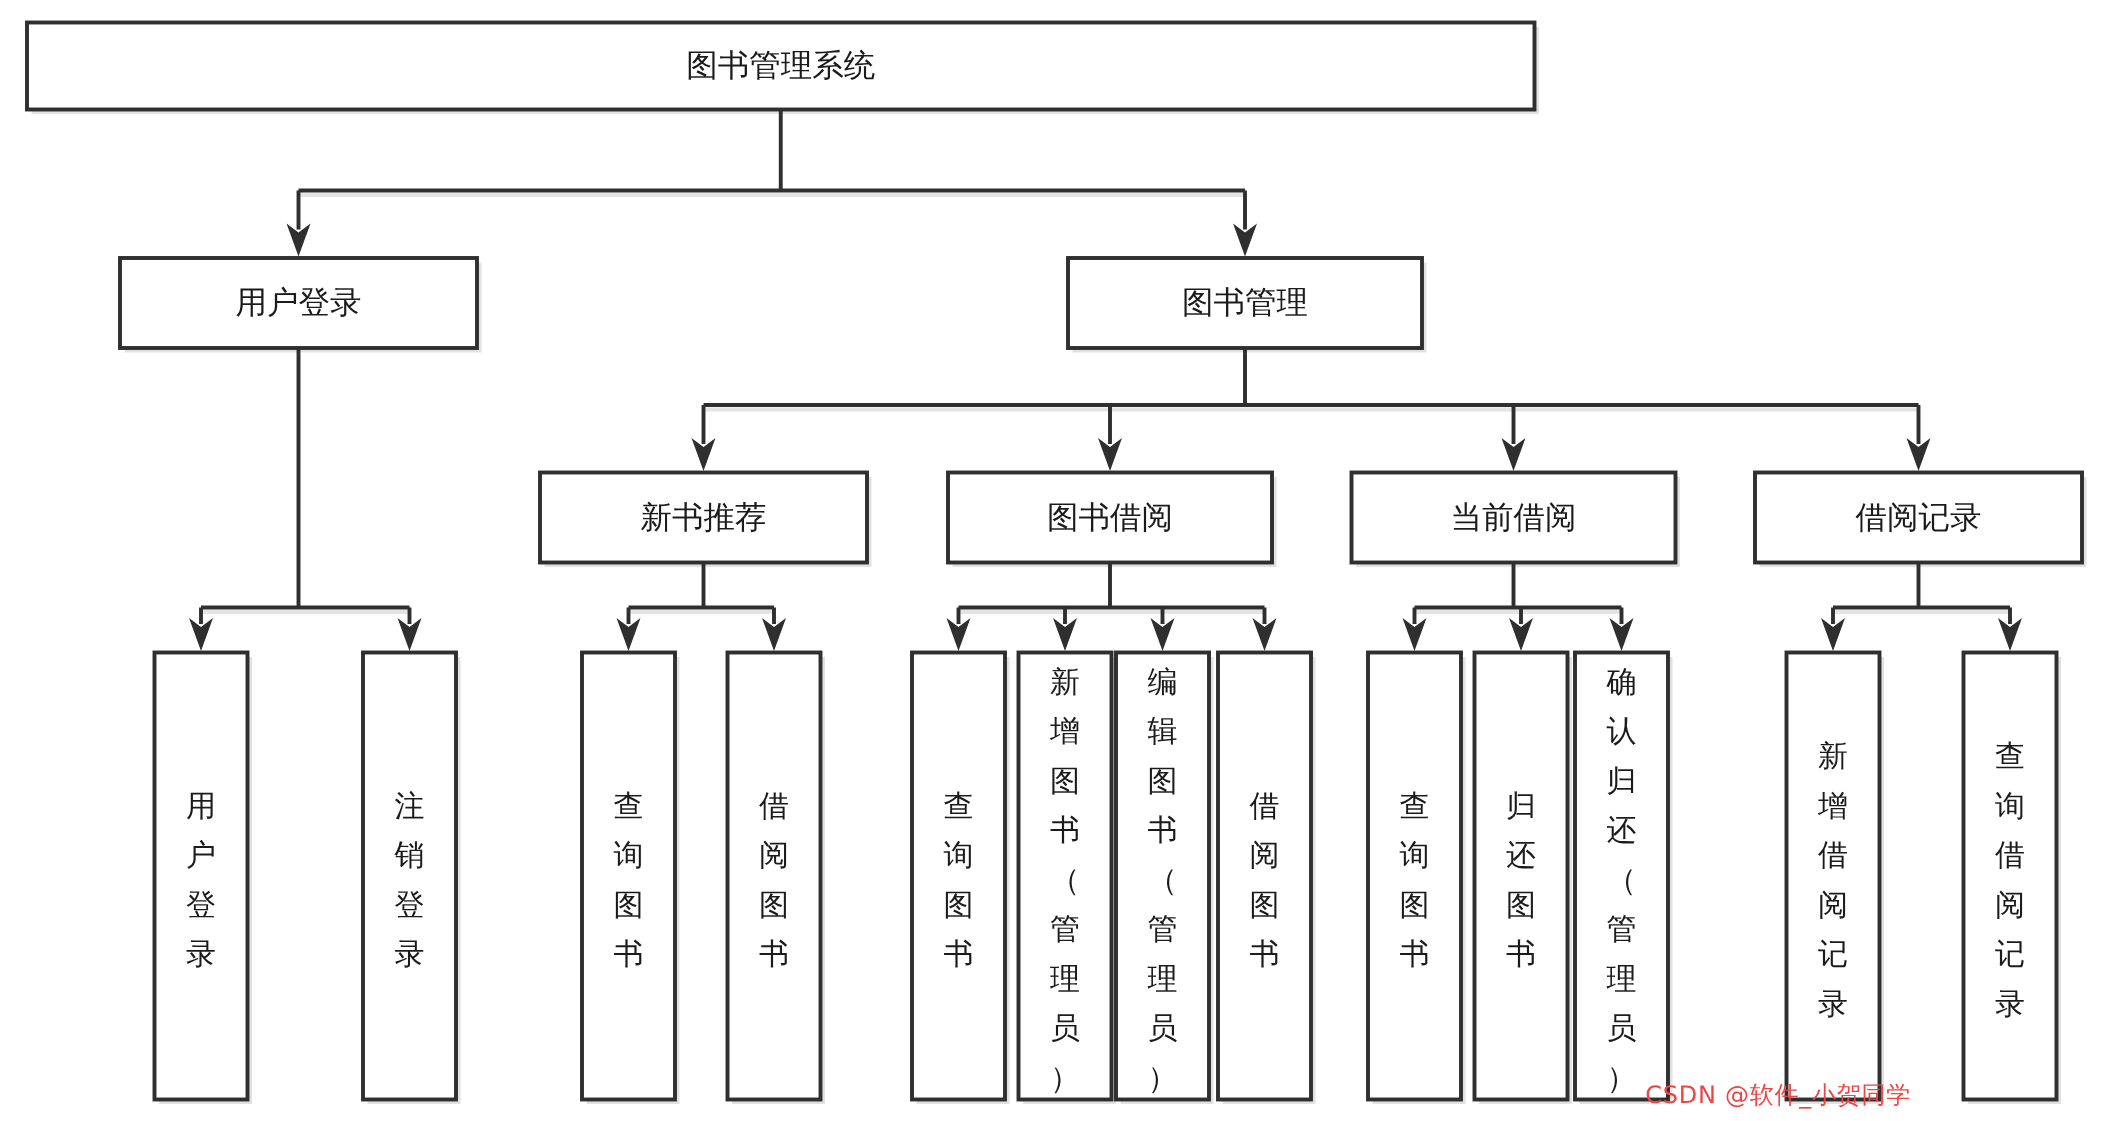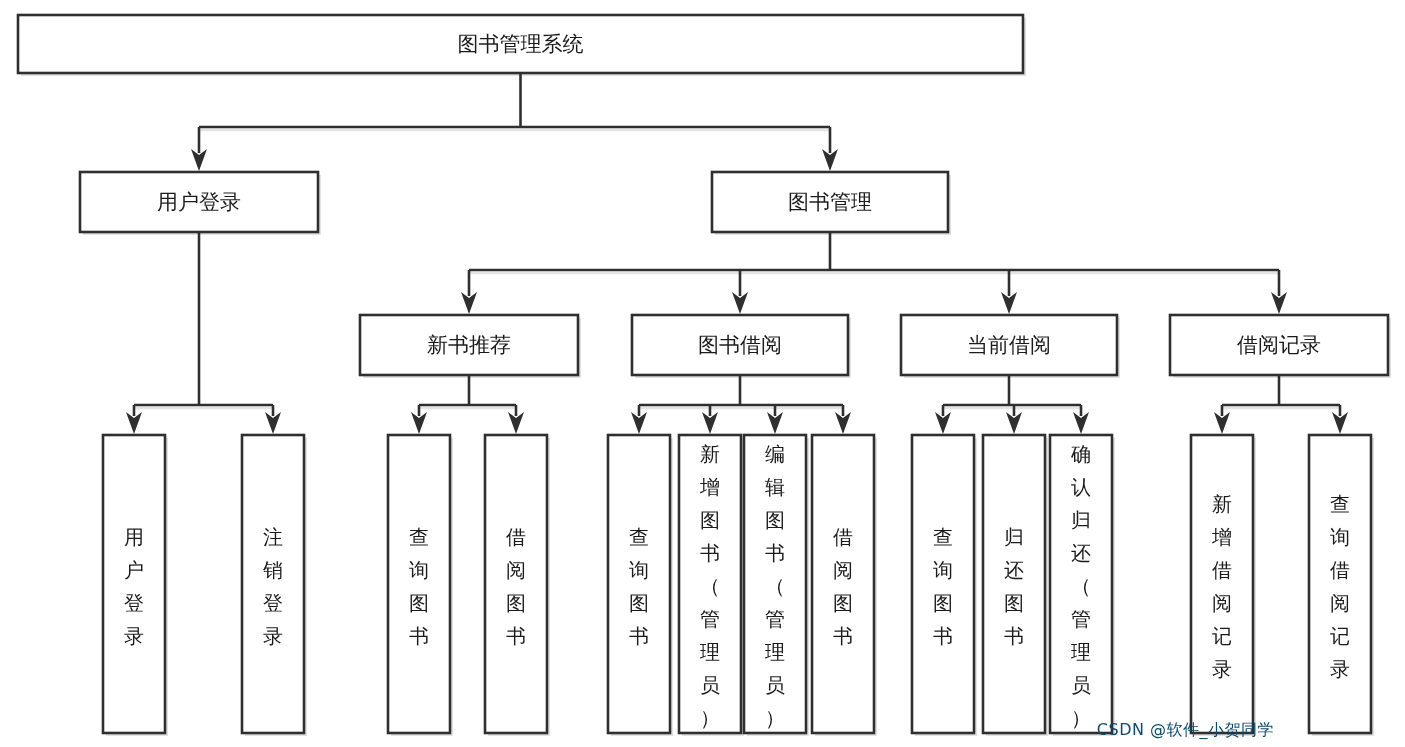--- a/index.html
+++ b/index.html
@@ -66,21 +66,21 @@
     font-size: 20px;
     fill: #1b1b1b;
     text-anchor: middle;
   }
   .watermark-text {
     position: absolute;
     right: 14px;
     bottom: 6px;
     font-family: "DejaVu Sans", "Liberation Sans", sans-serif;
     font-size: 16px;
-    color: #0c4a6e;
+    color: #ef4444;
     letter-spacing: 0.5px;
     white-space: nowrap;
     user-select: none;
   }
 </style>
 </head>
 <body>
 
 <div id="diagram-root">
   <svg id="tree-svg" viewBox="0 0 1405 747" xmlns="http://www.w3.org/2000/svg">

